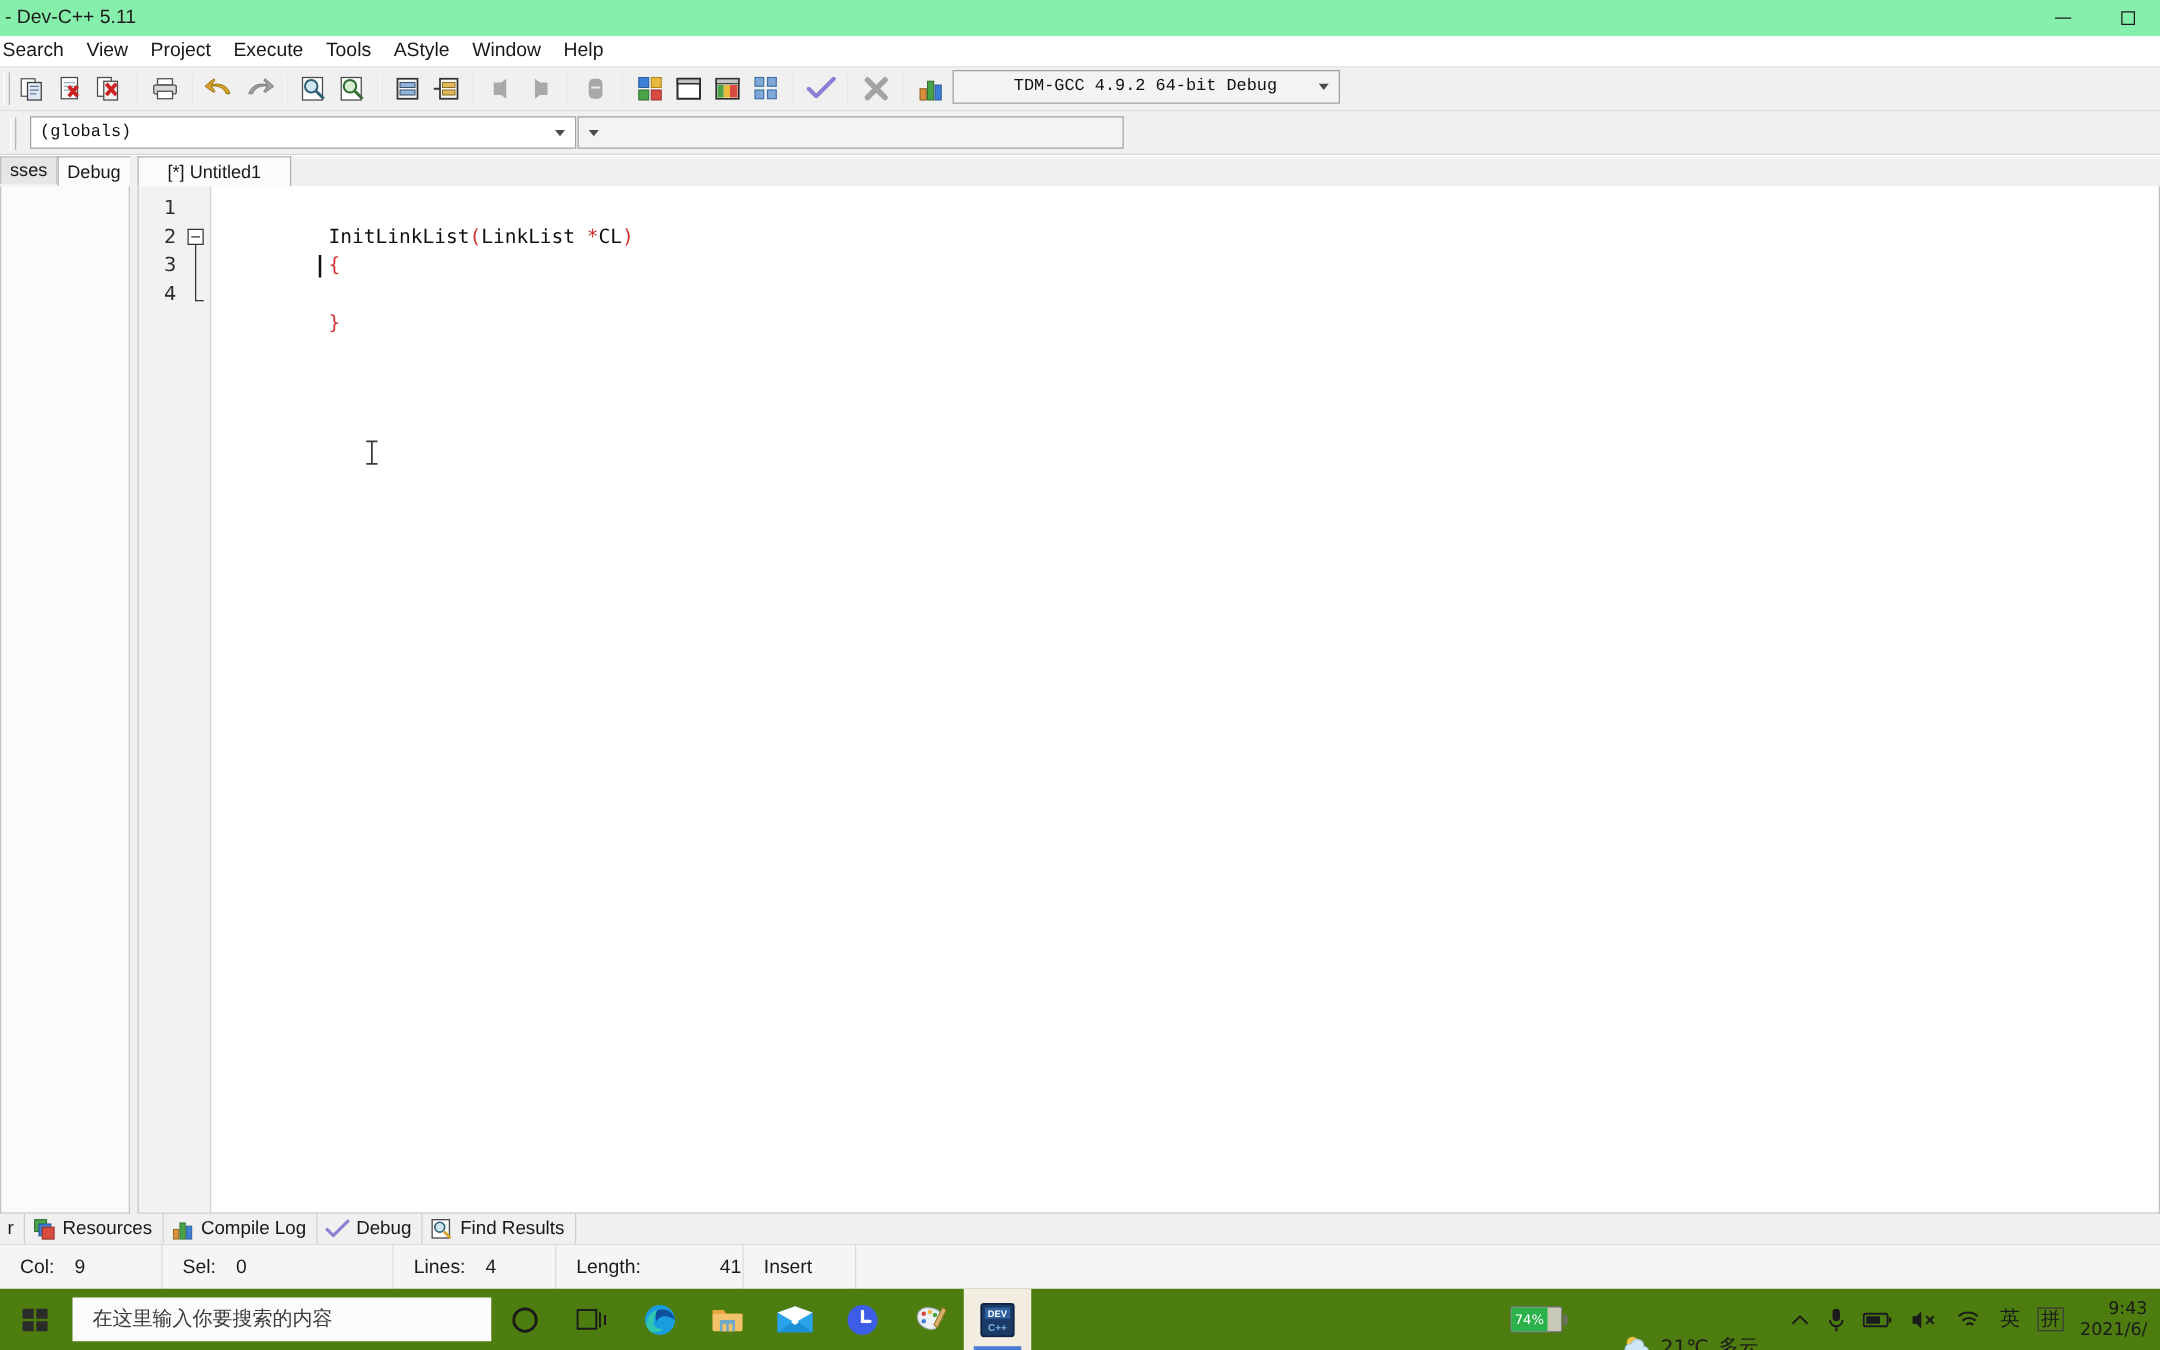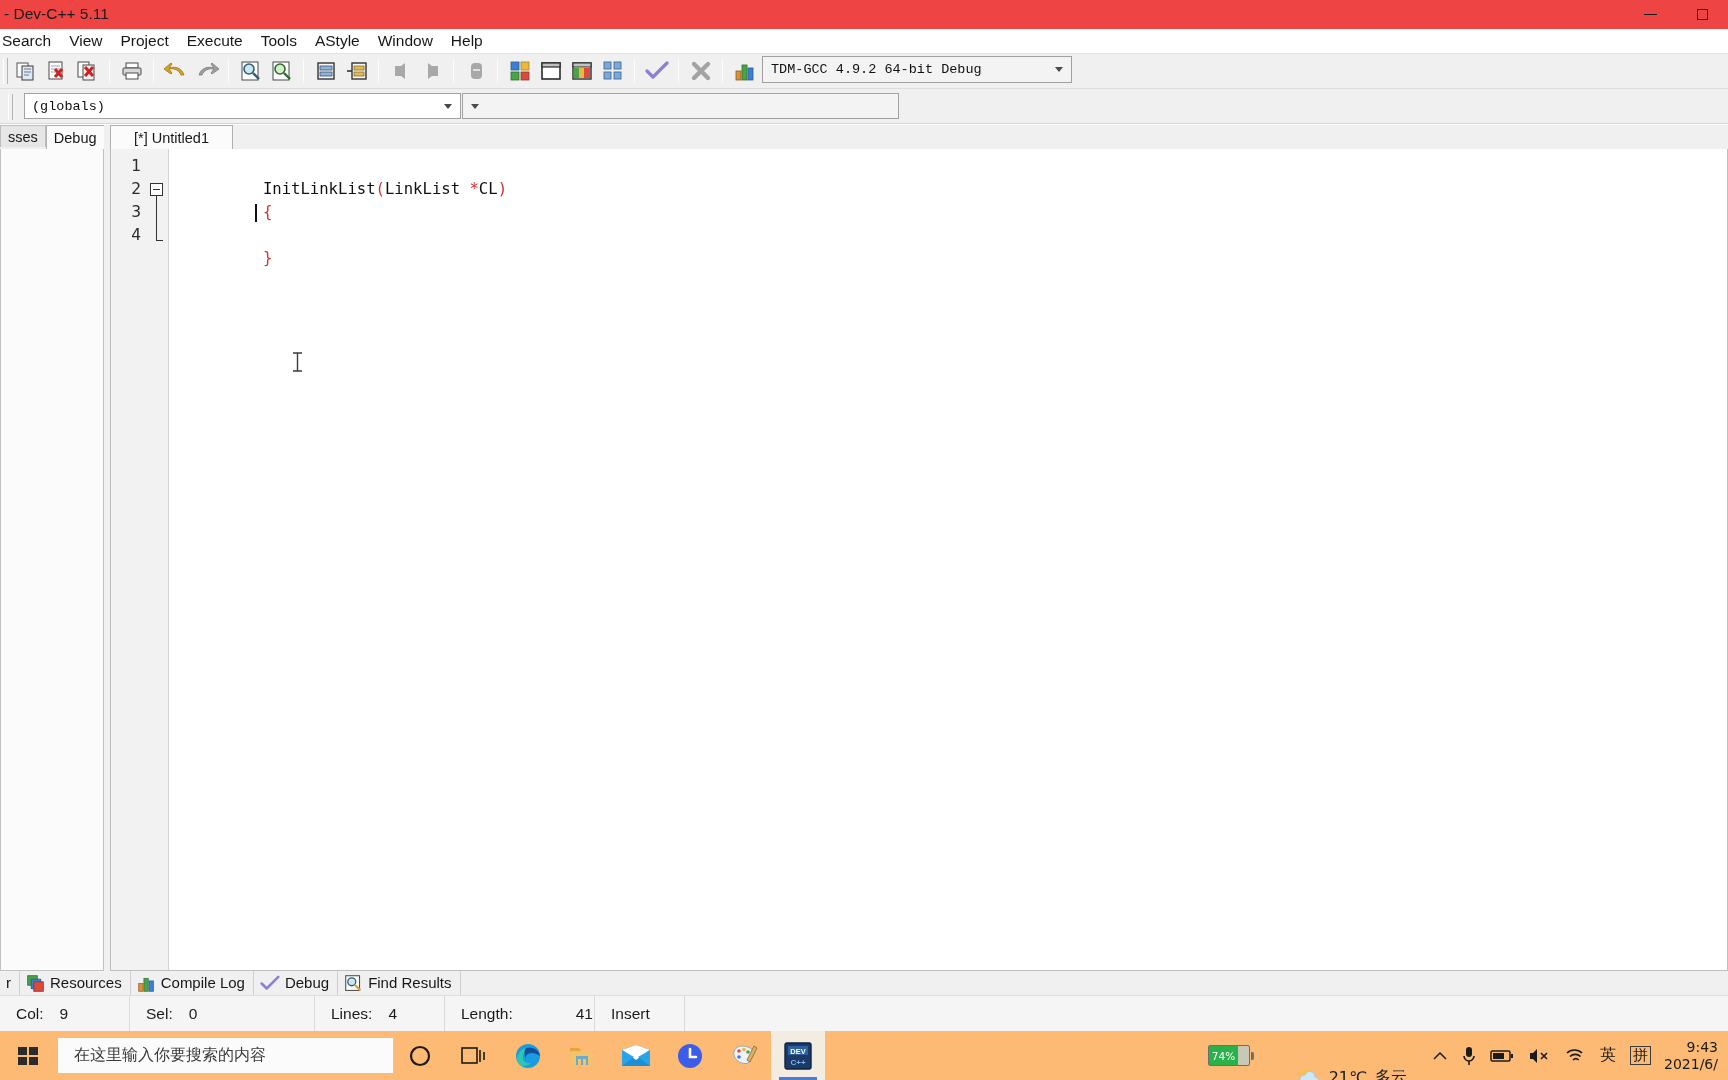--- a/index.html
+++ b/index.html
@@ -7,21 +7,21 @@
     width: 1728px; height: 1080px;
     overflow: hidden;
     font-family: "Liberation Sans", sans-serif;
     background: #ffffff;
   }
   #app { position: relative; width: 1728px; height: 1080px; }
 
   
   .titlebar {
     position: absolute; left: 0; top: 0; width: 1728px; height: 29px;
-    background: #ef4444;
+    background: #86efac;
   }
   .titlebar-text {
     position: absolute; left: 4px; top: 5px;
     font-size: 15.5px; color: #1b1b1b; white-space: nowrap;
   }
   .win-buttons {
     position: absolute; right: 0; top: 0; height: 29px;
     display: flex;
   }
   .win-btn {
@@ -74,21 +74,21 @@
   .compiler-combo {
     position: absolute; left: 762px; top: 56px;
     width: 310px; height: 27px;
     background: #f3f3f3;
     border: 1px solid #a0a0a0;
     display: flex; align-items: center;
   }
   .compiler-combo .val {
     flex: 1; padding-left: 8px;
     font-family: "Liberation Mono", monospace;
-    font-size: 13.5px; color: #101010; white-space: nowrap; overflow: hidden;
+    font-size: 13.5px; color: #101010; white-space: nowrap; overflow: hidden; margin-left: 40px;
   }
   .combo-arrow {
     width: 24px; height: 25px;
     display: flex; align-items: center; justify-content: center;
   }
   .chev { width: 9px; height: 5px; position: relative; }
   .chev::before {
     content: ""; position: absolute; left: 0; top: 0;
     border-left: 4.5px solid transparent; border-right: 4.5px solid transparent;
     border-top: 5px solid #4a4a4a;
@@ -247,21 +247,21 @@
     font-size: 15.5px; color: #1b1b1b;
     padding-left: 16px;
     border-right: 1px solid #dadada;
     white-space: nowrap;
   }
   .st-cell .k { margin-right: 16px; }
 
   
   .taskbar {
     position: absolute; left: 0; bottom: 0; width: 1728px; height: 49px;
-    background: #fdba74;
+    background: #4d7c0f;
     display: flex; align-items: center;
   }
   .tb-start {
     width: 56px; height: 49px;
     display: flex; align-items: center; justify-content: center;
     flex: 0 0 auto;
   }
   .tb-search {
     width: 335px; height: 35px; margin-left: 2px;
     background: #fbfbfb;

